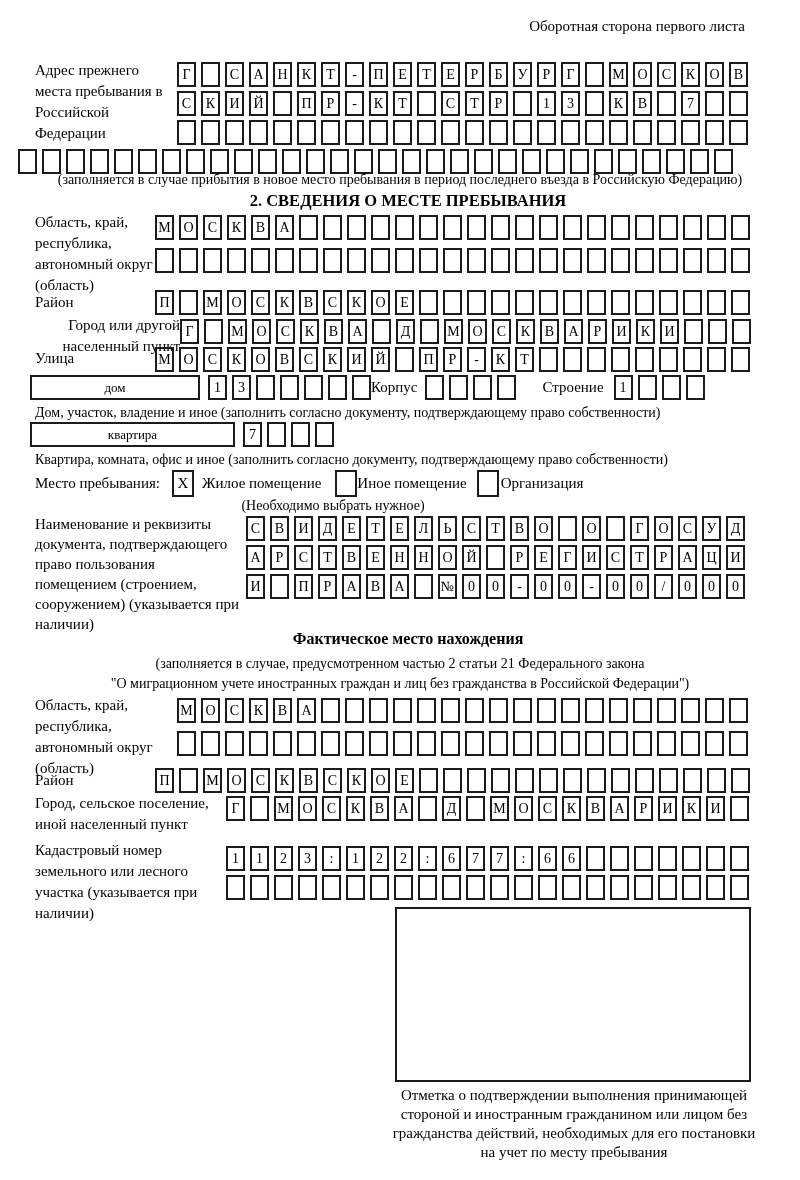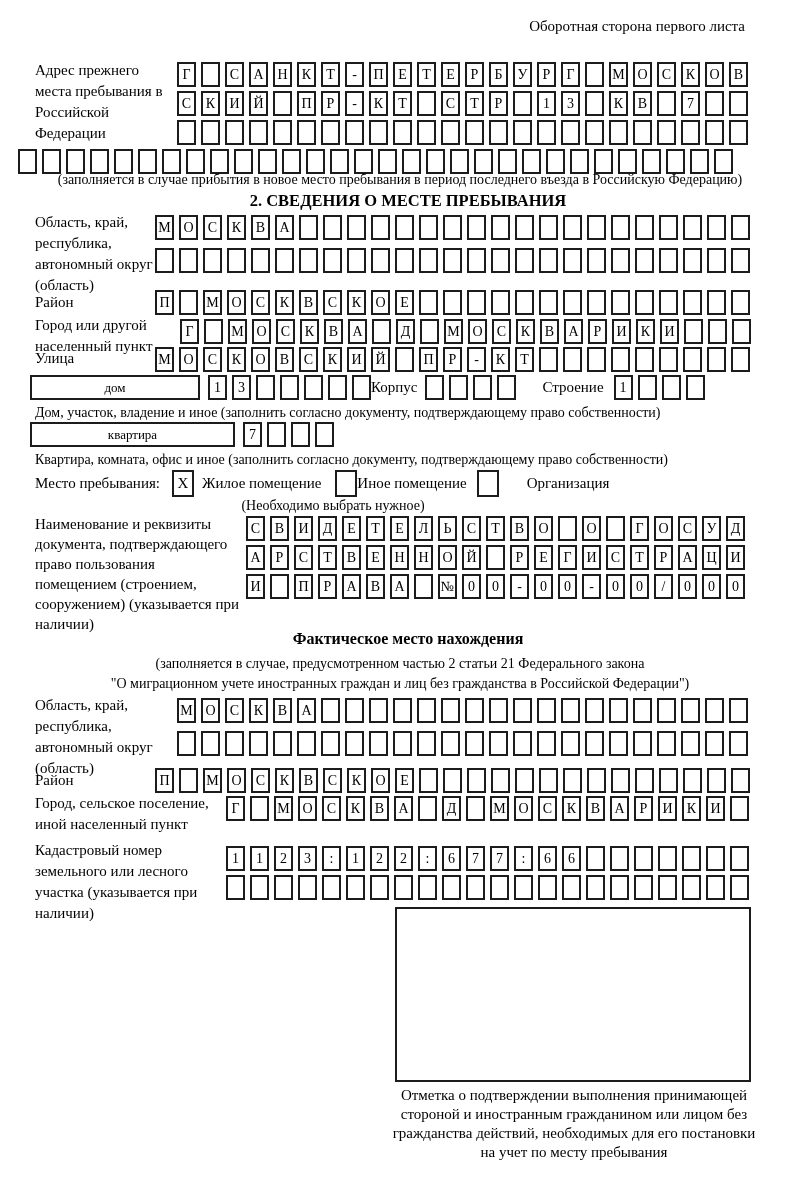--- a/index.html
+++ b/index.html
@@ -223,21 +223,21 @@
       <span class="cell"></span>
       <span class="cell"></span>
       <span class="cell"></span>
       <span class="cell"></span>
       <span class="cell"></span>
       <span class="cell"></span>
       <span class="cell"></span>
       <span class="cell"></span>
     </div>
 
-  <div class="label" style="left:35px;top:315px;width:145px;">Город или другой населенный пункт</div>
+  <div class="label" style="left:35px;top:315px;width:145px;text-align:right;">Город или другой населенный пункт</div>
   <div class="boxrow" style="left:180px;top:319px;">
       <span class="cell">Г</span>
       <span class="cell"></span>
       <span class="cell">М</span>
       <span class="cell">О</span>
       <span class="cell">С</span>
       <span class="cell">К</span>
       <span class="cell">В</span>
       <span class="cell">А</span>
       <span class="cell"></span>
@@ -326,21 +326,21 @@
   </div>
   <div class="caption" style="left:35px;top:451px;">Квартира, комната, офис и иное (заполнить согласно документу, подтверждающему право собственности)</div>
 
   <div class="hgroup" style="left:35px;top:470px;">
     <div class="opt-label">Место пребывания:</div>
     <div class="checkbox" style="margin-left:12px;">X</div>
     <div class="opt-label" style="margin-left:8px;">Жилое помещение</div>
     <div class="checkbox" style="margin-left:14px;"></div>
     <div class="opt-label" style="">Иное помещение</div>
     <div class="checkbox" style="margin-left:10px;"></div>
-    <div class="opt-label" style="margin-left:28px;">Организация</div>
+    <div class="opt-label" style="margin-left:2px;">Организация</div>
   </div>
   <div class="caption" style="left:133px;top:497px;width:400px;text-align:center;">(Необходимо выбрать нужное)</div>
 
   <div class="label tight" style="left:35px;top:514px;width:205px;">Наименование и реквизиты документа, подтверждающего право пользования помещением (строением, сооружением) (указывается при наличии)</div>
   <div class="boxrow" style="left:246px;top:516px;">
       <span class="cell">С</span>
       <span class="cell">В</span>
       <span class="cell">И</span>
       <span class="cell">Д</span>
       <span class="cell">Е</span>

